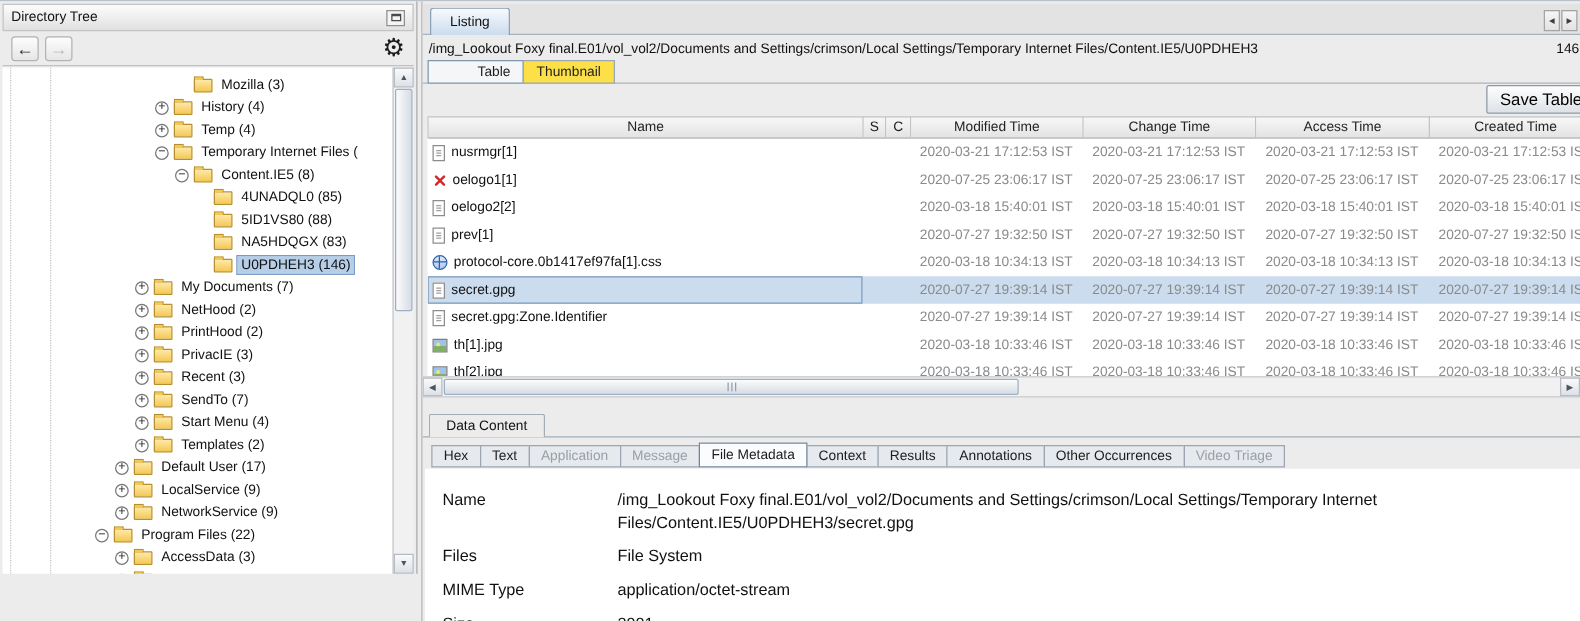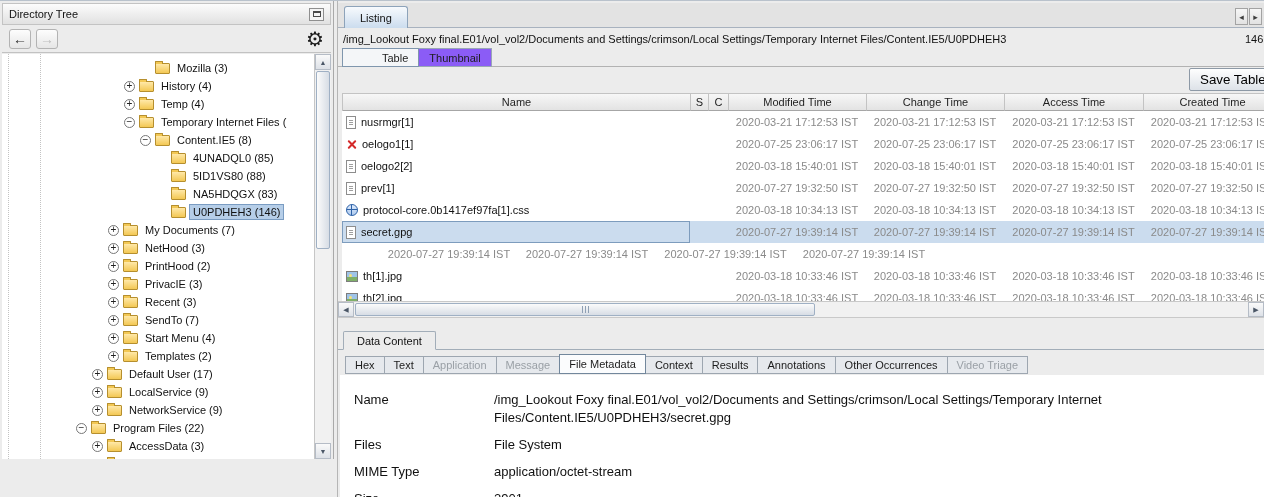--- a/index.html
+++ b/index.html
@@ -56,21 +56,21 @@
   .tab-scrolls { position:absolute; right:2px; top:5px; display:flex; gap:1px; }
   .tab-scroll { width:13px; height:17px; border:1px solid #a3a3a3; background:linear-gradient(#f6f6f6,#e2e2e2);
     display:flex; align-items:center; justify-content:center; font-size:9px; color:#3d3d3d; }
 
   .path-row { position:absolute; top:28px; left:0; right:0; height:19px; display:flex; align-items:center; padding-left:5px; white-space:nowrap; }
   .result-count { position:absolute; left:907px; top:28px; height:19px; display:flex; align-items:center; white-space:nowrap; }
 
   .view-tabs-line { position:absolute; top:65px; left:0; right:0; height:1px; background:#b2b2b2; }
   .view-tabs { position:absolute; top:47px; left:4px; display:flex; z-index:2; }
   .view-tab { height:19px; padding:0 10px; display:flex; align-items:center;
-    border:1px solid #9aa7b5; background:#8b5cf6; margin-right:-1px; color:#1d1d1d; }
+    border:1px solid #9aa7b5; background:#fde047; margin-right:-1px; color:#1d1d1d; }
   .view-tab.selected { background:#f4f6f8; border-color:#7f96ad; z-index:3;padding-left:39px; }
 
   .save-btn { position:absolute; top:67px; left:851px; height:23px; width:150px;
     border:1px solid #8d99a6; border-radius:2px; background:linear-gradient(#fefefe,#dde2e8);
     display:flex; align-items:center; padding:0 10px; white-space:nowrap; overflow:hidden; }
 
   .table-header { position:absolute; top:92px; left:4px; height:18px; display:flex; border-left:1px solid #c3c3c3; }
   .th { height:18px; border-right:1px solid #c3c3c3; border-top:1px solid #c3c3c3; border-bottom:1px solid #a6a6a6;
     background:linear-gradient(#f7f7f7,#e3e3e3); display:flex; align-items:center; justify-content:center; color:#1f1f1f; overflow:hidden; }
   .table-body { position:absolute; top:110px; left:4px; width:939px; height:190px; background:#fff; overflow:hidden; }
@@ -189,21 +189,21 @@
           <span class="tree-label">U0PDHEH3 (146)</span>
         </div>
         <div class="tree-row" style="padding-left: 106px;">
           <span class="handle collapsed">+</span>
           <span class="folder-icon"></span>
           <span class="tree-label">My Documents (7)</span>
         </div>
         <div class="tree-row" style="padding-left: 106px;">
           <span class="handle collapsed">+</span>
           <span class="folder-icon"></span>
-          <span class="tree-label">NetHood (3)</span>
+          <span class="tree-label">NetHood (2)</span>
         </div>
         <div class="tree-row" style="padding-left: 106px;">
           <span class="handle collapsed">+</span>
           <span class="folder-icon"></span>
           <span class="tree-label">PrintHood (2)</span>
         </div>
         <div class="tree-row" style="padding-left: 106px;">
           <span class="handle collapsed">+</span>
           <span class="folder-icon"></span>
           <span class="tree-label">PrivacIE (3)</span>
@@ -390,20 +390,24 @@
             <span>secret.gpg</span>
           </div>
           <div class="td" style="width: 18px;"></div>
           <div class="td" style="width: 20px;"></div>
           <div class="td time" style="width: 138px;">2020-07-27 19:39:14 IST</div>
           <div class="td time" style="width: 138px;">2020-07-27 19:39:14 IST</div>
           <div class="td time" style="width: 139px;">2020-07-27 19:39:14 IST</div>
           <div class="td time" style="width: 138px;">2020-07-27 19:39:14 IST</div>
         </div>
         <div class="tr">
+          <div class="td name" style="width: 348px;">
+            <span class="file-icon page"></span>
+            <span>secret.gpg:Zone.Identifier</span>
+          </div>
           <div class="td" style="width: 18px;"></div>
           <div class="td" style="width: 20px;"></div>
           <div class="td time" style="width: 138px;">2020-07-27 19:39:14 IST</div>
           <div class="td time" style="width: 138px;">2020-07-27 19:39:14 IST</div>
           <div class="td time" style="width: 139px;">2020-07-27 19:39:14 IST</div>
           <div class="td time" style="width: 138px;">2020-07-27 19:39:14 IST</div>
         </div>
         <div class="tr">
           <div class="td name" style="width: 348px;">
             <span class="file-icon image"></span>

